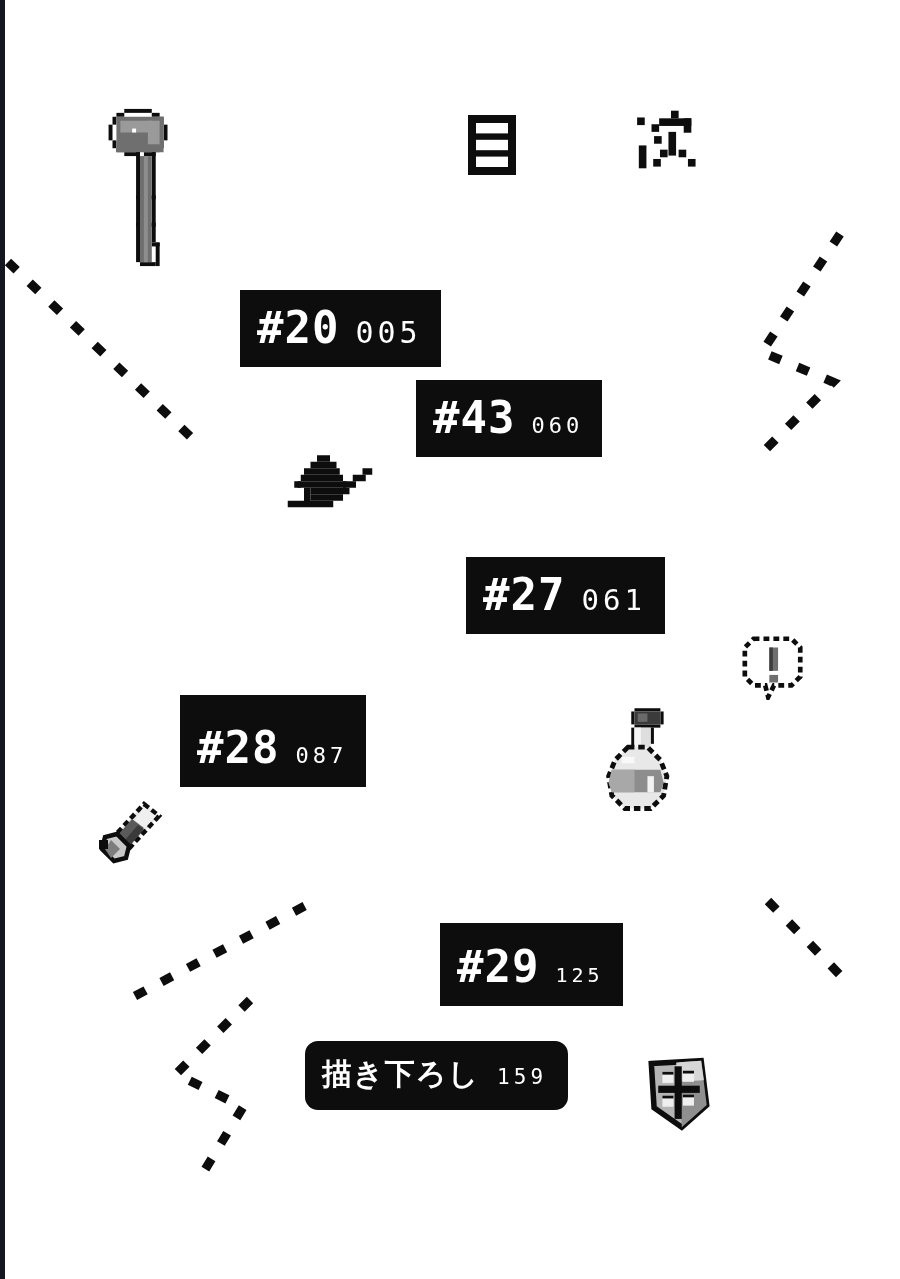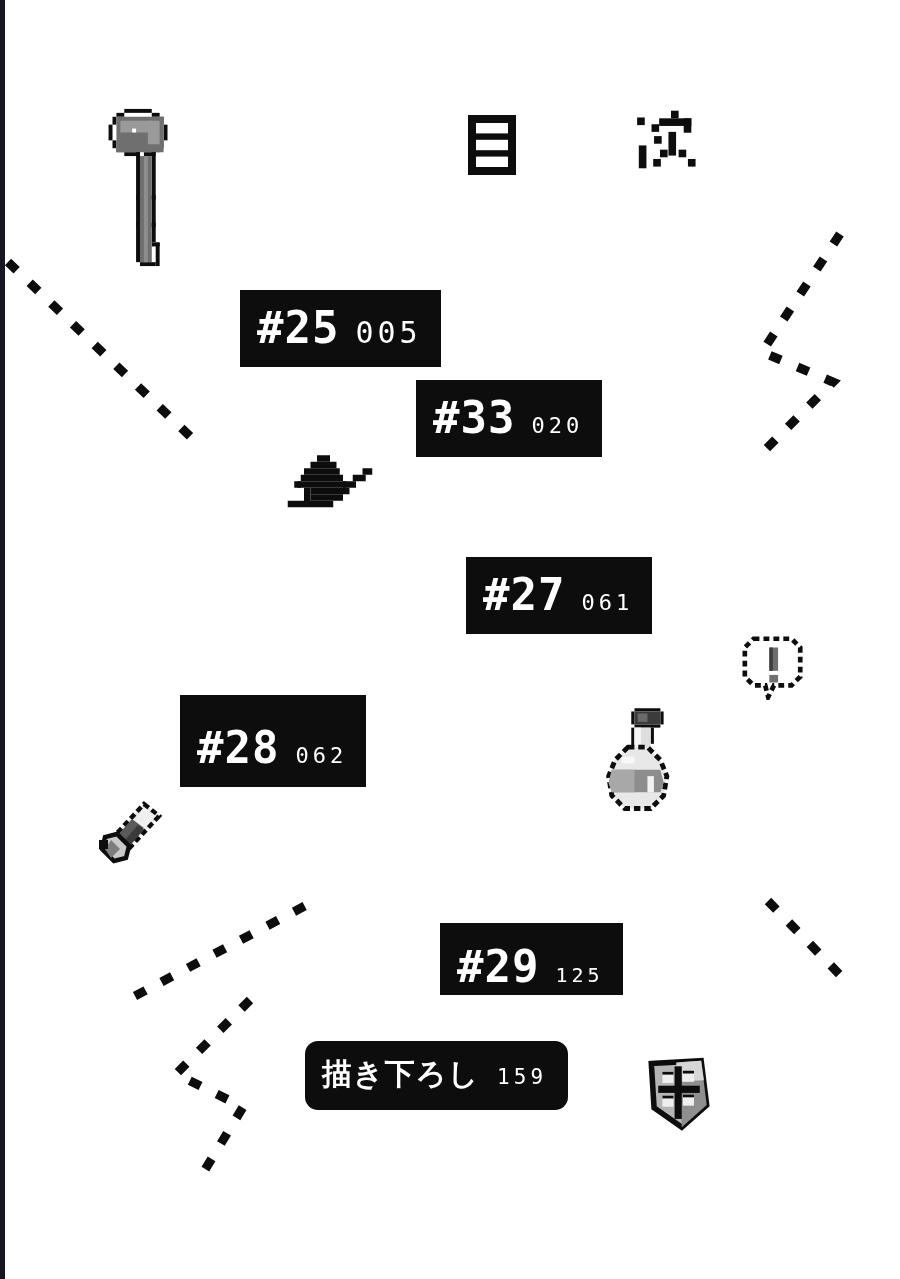--- a/index.html
+++ b/index.html
@@ -70,27 +70,27 @@
   #chip-25 { left: 241px; top: 291px;  padding: 11px 18px 13px 16px; }
   #chip-25 .chip-id   { font-size: 44px; }
   #chip-25 .chip-page { font-size: 30px; margin-left: 16px; }
 
   #chip-26 { left: 417px; top: 381px;  padding: 11px 18px 13px 16px; }
   #chip-26 .chip-id   { font-size: 44px; }
   #chip-26 .chip-page { font-size: 22px; margin-left: 16px; }
 
   #chip-27 { left: 467px; top: 558px;  padding: 11px 18px 13px 16px; text-align: center; }
   #chip-27 .chip-id   { font-size: 44px; }
-  #chip-27 .chip-page { font-size: 22px; margin-left: 16px; }
+  #chip-27 .chip-page { font-size: 29px; margin-left: 16px; }
 
   #chip-28 { left: 181px; top: 696px;  padding: 26px 18px 13px 16px; }
   #chip-28 .chip-id   { font-size: 44px; }
   #chip-28 .chip-page { font-size: 22px; margin-left: 16px; }
 
-  #chip-29 { left: 441px; top: 924px;  padding: 11px 18px 2px 16px; }
+  #chip-29 { left: 441px; top: 924px;  padding: 11px 18px 13px 16px; }
   #chip-29 .chip-id   { font-size: 44px; }
   #chip-29 .chip-page { font-size: 20px; margin-left: 16px; margin-top: 28px; }
 
   #chip-extra { left: 306px; top: 1042px; padding: 12px 20px 14px 16px; border-radius: 12px; }
   #chip-extra .chip-id {
     font-family: "DejaVu Sans", "Liberation Sans", sans-serif;
     font-size: 30px;
     letter-spacing: 1px;
   }
   #chip-extra .chip-page { font-size: 21px; margin-left: 18px; }
@@ -159,37 +159,37 @@
         <rect x="1.4" y="8.6" width="1.8" height="5.4"></rect>
         <rect x="6.4" y="9.6" width="1.8" height="1.8"></rect>
         <rect x="10.8" y="9.6" width="1.8" height="1.8"></rect>
         <rect x="4.8" y="11.8" width="1.8" height="1.8"></rect>
         <rect x="13" y="11.8" width="1.8" height="1.8"></rect>
       </g>
     </svg>
   </div>
 
   <div class="chip" id="chip-25">
-    <span class="chip-id">#25</span>
+    <span class="chip-id">#20</span>
     <span class="chip-page">005</span>
   </div>
 
   <div class="chip" id="chip-26">
-    <span class="chip-id">#33</span>
-    <span class="chip-page">020</span>
+    <span class="chip-id">#43</span>
+    <span class="chip-page">060</span>
   </div>
 
   <div class="chip" id="chip-27">
     <span class="chip-id">#27</span>
     <span class="chip-page">061</span>
   </div>
 
   <div class="chip" id="chip-28">
     <span class="chip-id">#28</span>
-    <span class="chip-page">062</span>
+    <span class="chip-page">087</span>
   </div>
 
   <div class="chip" id="chip-29">
     <span class="chip-id">#29</span>
     <span class="chip-page">125</span>
   </div>
 
   <div class="chip" id="chip-extra">
     <span class="chip-id">描き下ろし</span>
     <span class="chip-page">159</span>

